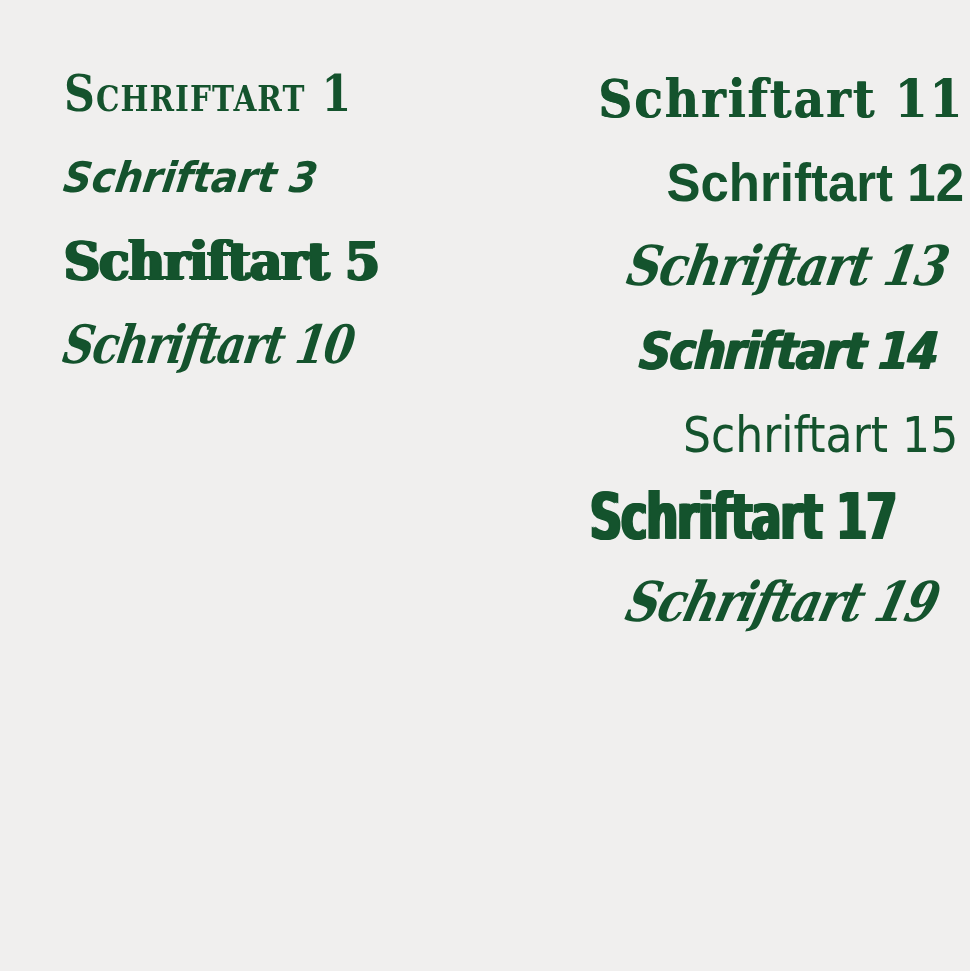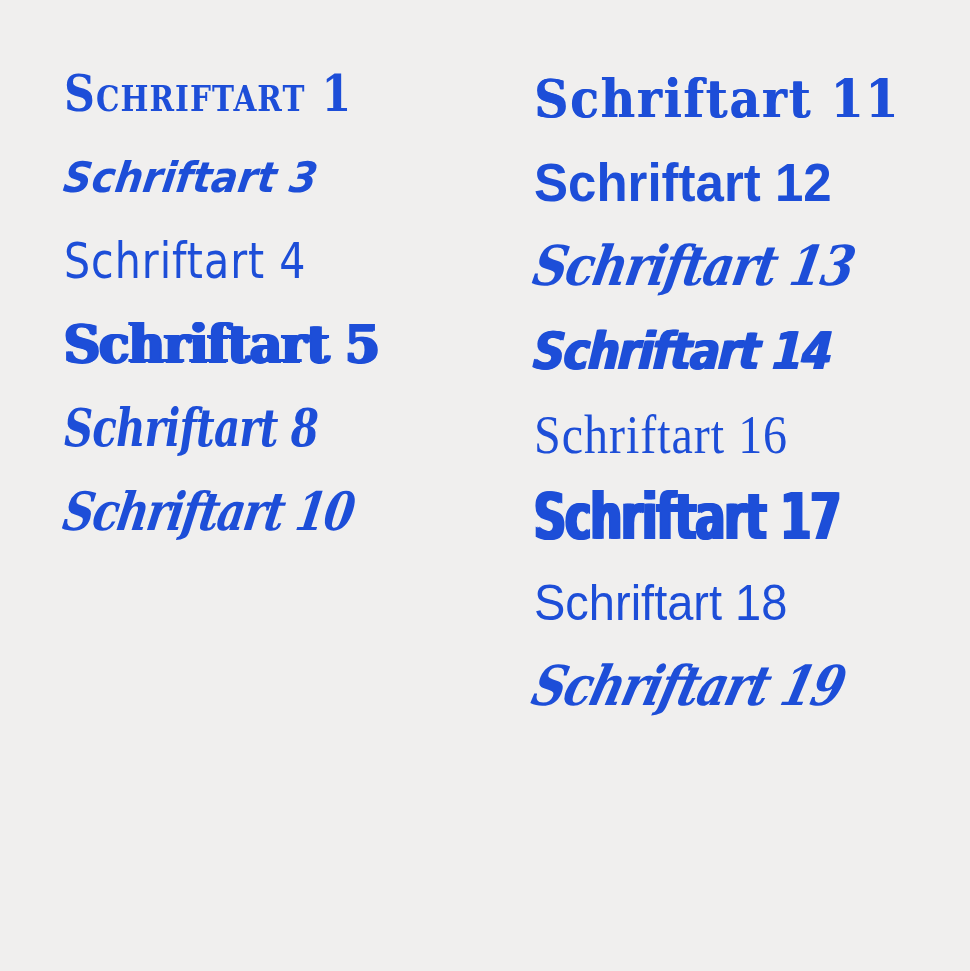--- a/index.html
+++ b/index.html
@@ -8,37 +8,37 @@
     height: 971px;
     overflow: hidden;
     background: #f0efee;
     font-family: "DejaVu Sans", sans-serif;
   }
   .sheet {
     position: relative;
     width: 970px;
     height: 971px;
     background: #f0efee;
-    color: #1d4ed8;
+    color: #14532d;
   }
   .col {
     position: absolute;
     top: 0;
     display: flex;
     flex-direction: column;
   }
   .col-left  { left: 64px;  top: 52px;  width: 430px; }
   .col-right { left: 534px; top: 56px;  width: 430px; }
   .sample {
     height: 83.5px;
     display: flex;
     align-items: center;
     white-space: nowrap;
   }
-  .col-right .sample { height: 84px; }
+  .col-right .sample { height: 84px; justify-content: flex-end; }
   .sample .txt {
     display: inline-block;
     transform-origin: left center;
     line-height: 1;
   }
 
   
   .f1  .txt { font-family: "DejaVu Serif", serif; font-weight: 700; font-variant: small-caps;
               font-size: 42px; letter-spacing: 1px; transform: scale(1.02, 1.2); }
   .f2  .txt { font-family: "DejaVu Sans", sans-serif; font-weight: 700; font-size: 50px;
@@ -92,54 +92,45 @@
 
 <div class="sheet">
 
   <div class="col col-left">
     <div class="sample f1">
         <span class="txt">Schriftart 1</span>
       </div>
     <div class="sample f3">
         <span class="txt">Schriftart 3</span>
       </div>
-    <div class="sample f4">
-        <span class="txt">Schriftart 4</span>
-      </div>
     <div class="sample f5">
         <span class="txt">Schriftart 5</span>
-      </div>
-    <div class="sample f8">
-        <span class="txt">Schriftart 8</span>
       </div>
     <div class="sample f10">
         <span class="txt">Schriftart 10</span>
       </div>
   </div>
 
   <div class="col col-right">
     <div class="sample f11">
         <span class="txt">Schriftart 11</span>
       </div>
     <div class="sample f12">
         <span class="txt">Schriftart 12</span>
       </div>
     <div class="sample f13">
         <span class="txt">Schriftart 13</span>
       </div>
     <div class="sample f14">
         <span class="txt">Schriftart 14</span>
       </div>
-    <div class="sample f16">
-        <span class="txt">Schriftart 16</span>
+    <div class="sample f15">
+        <span class="txt">Schriftart 15</span>
       </div>
     <div class="sample f17">
         <span class="txt">Schriftart 17</span>
-      </div>
-    <div class="sample f18">
-        <span class="txt">Schriftart 18</span>
       </div>
     <div class="sample f19">
         <span class="txt">Schriftart 19</span>
       </div>
   </div>
 
 </div>
 
 </body></html>

